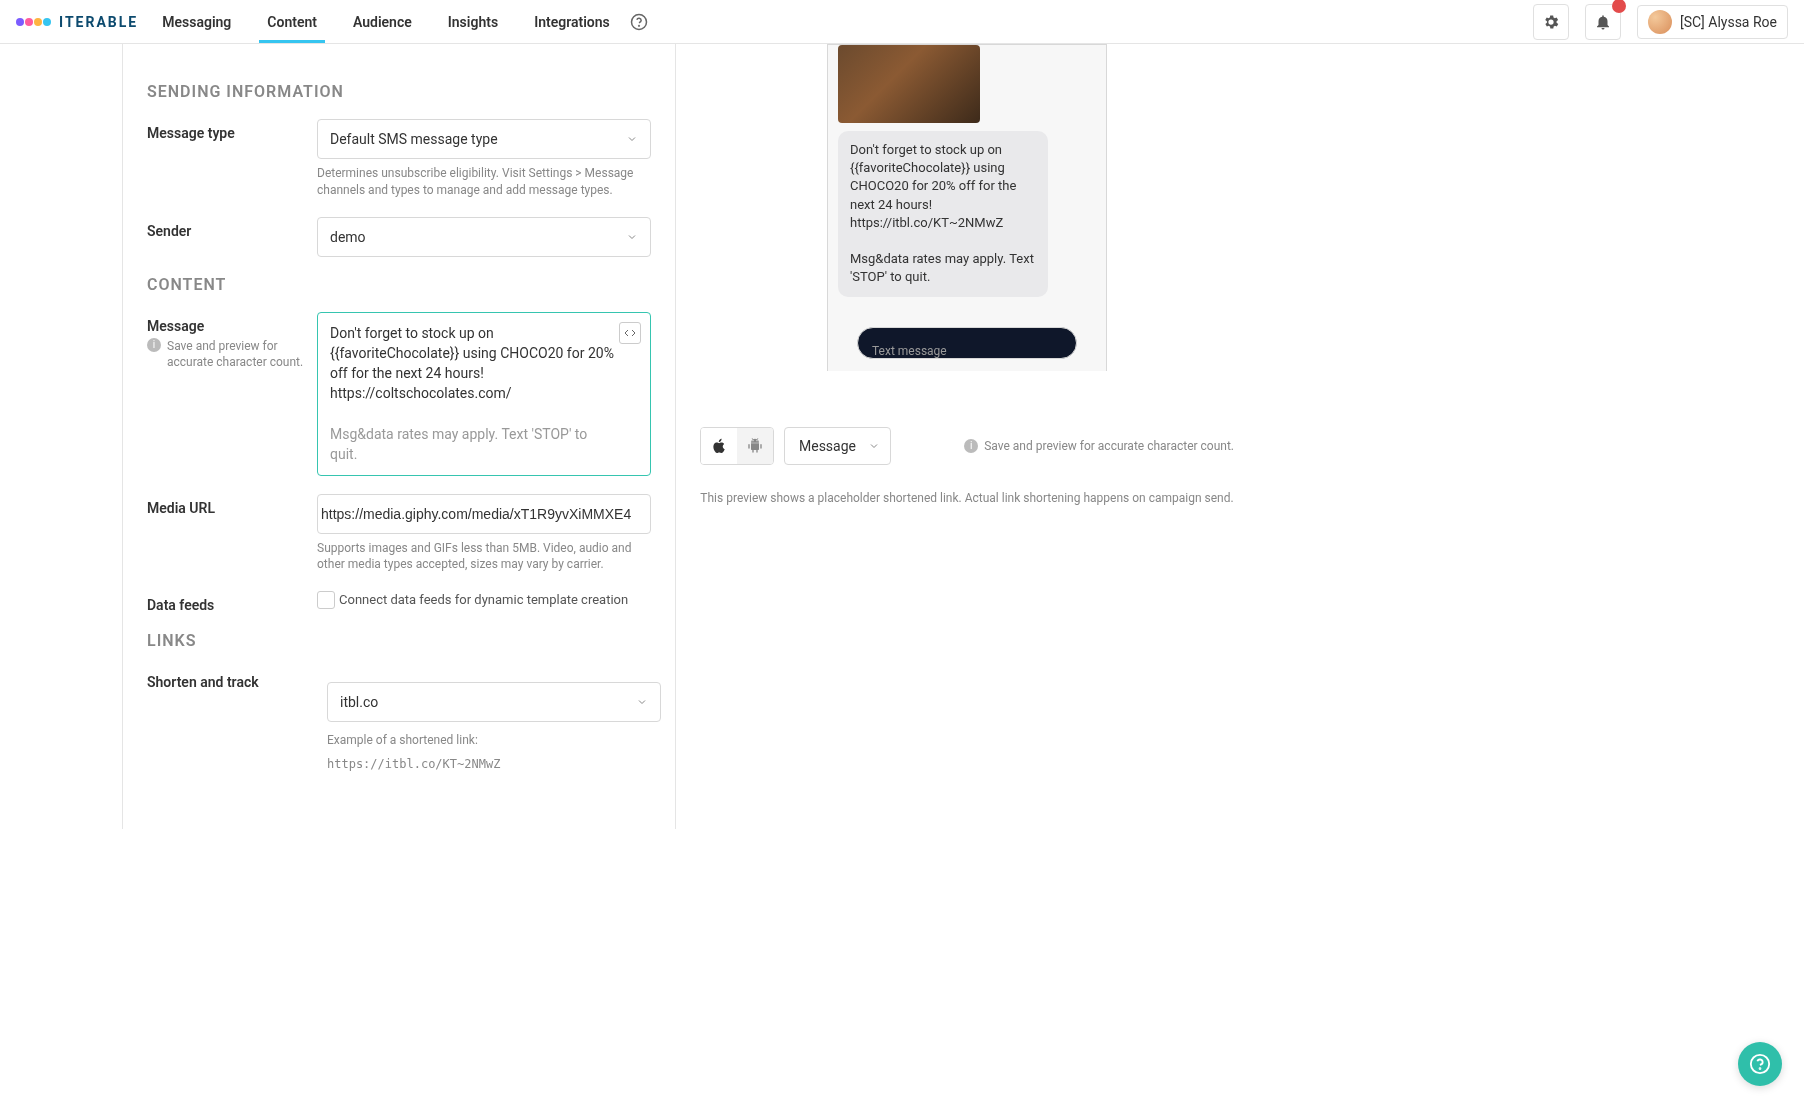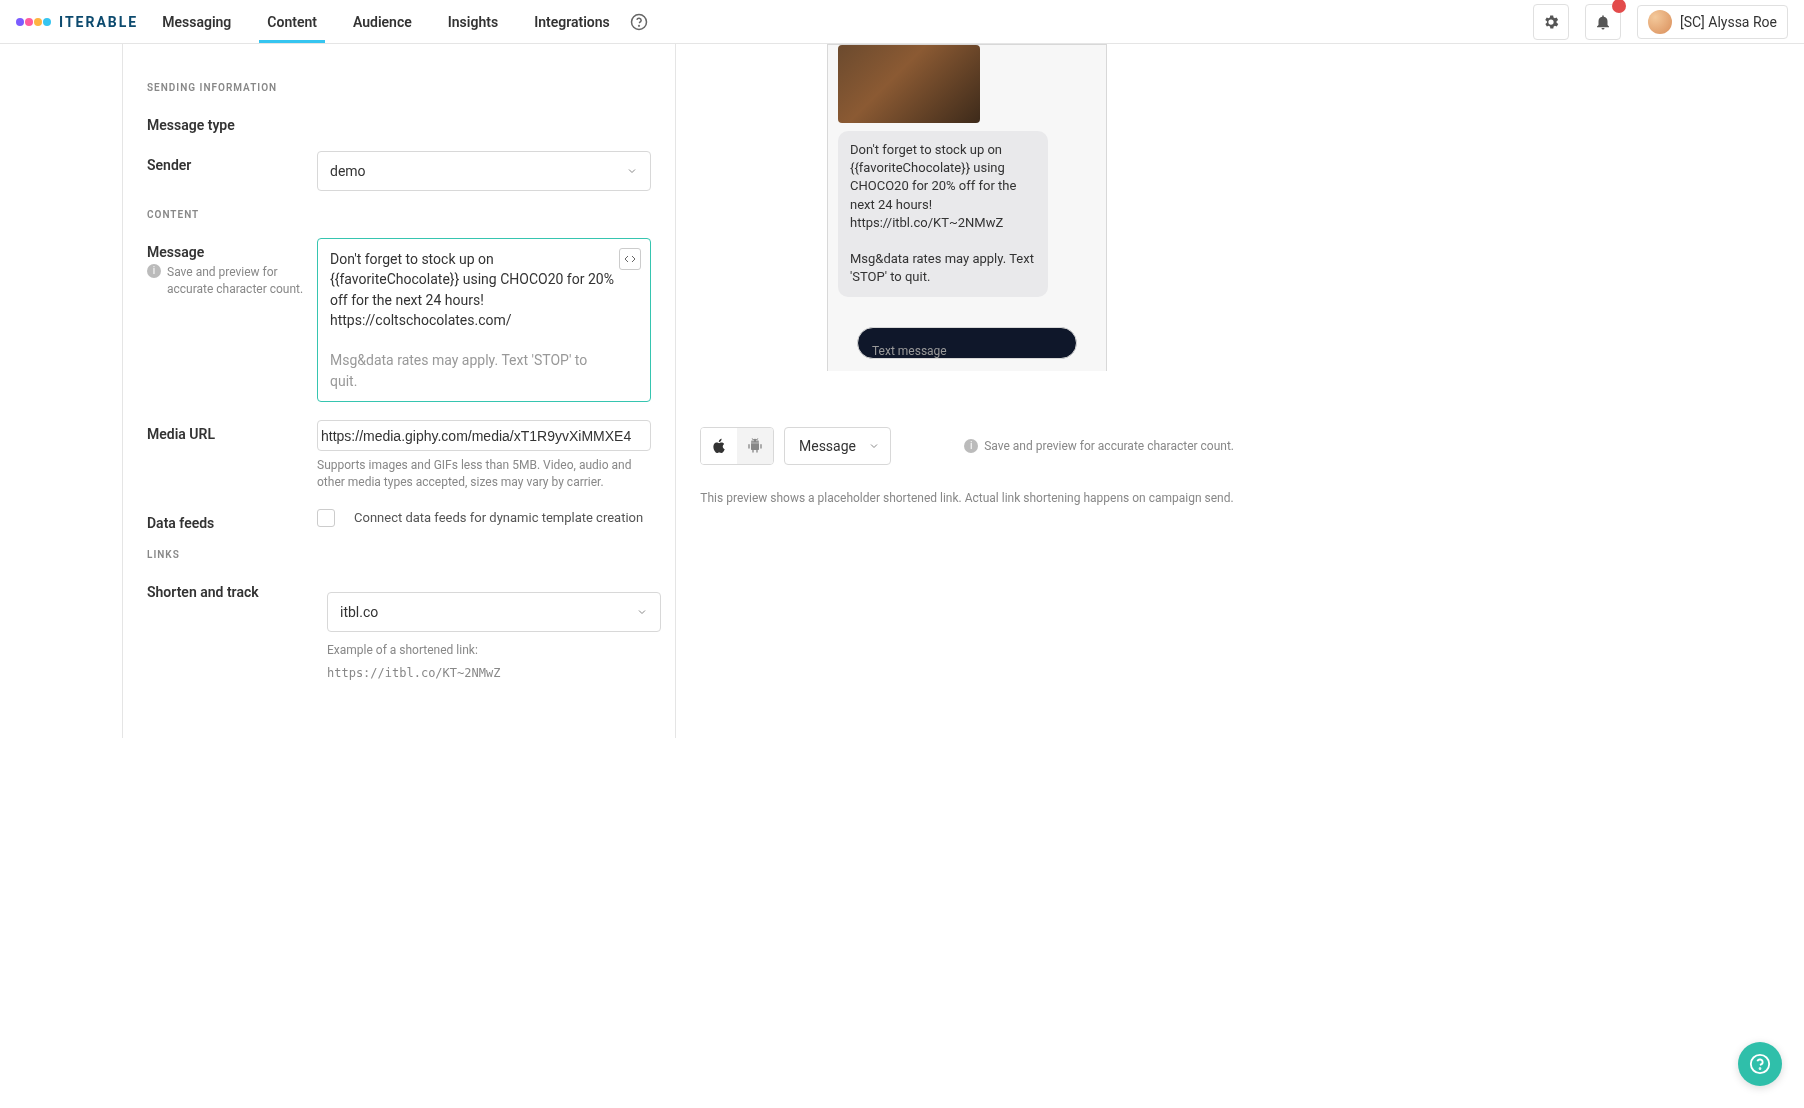--- a/index.html
+++ b/index.html
@@ -21,39 +21,39 @@
     .red-badge { position:absolute; top:-6px; right:-6px; background:#e34b4b; color:#fff; min-width:14px; height:14px; border-radius:8px; font-size:10px; display:flex; align-items:center; justify-content:center; padding:0 3px;}
     
     
     .help-fab { position: fixed; bottom: 22px; right: 22px; width:44px; height:44px; border-radius:50%; background:#2fbfaa; display:flex; align-items:center; justify-content:center; color:#fff; cursor:pointer; box-shadow:0 2px 8px rgba(0,0,0,0.15); }
     
     
     .workspace { display:flex; justify-content:flex-start; padding-left: 122px; }
     .card-col { width: 554px; border-left:1px solid #e5e5e5; border-right:1px solid #e5e5e5; padding: 20px 24px 40px; }
     .preview-col { width: 582px; padding: 0 24px 40px; }
     
-    .section-title { font-size: 10px; font-weight: 600; letter-spacing: 1px; color: #888; margin: 18px 0 18px; }
+    .section-title { font-size: 16px; font-weight: 600; letter-spacing: 1px; color: #888; margin: 18px 0 18px; }
     
     .field-row { display:flex; margin-bottom: 18px; }
     .field-label { width: 170px; flex-shrink:0; font-size: 14px; font-weight:600; color:#333; padding-top:6px; }
     .field-label .sub { font-size: 12px; font-weight:400; color:#888; line-height:1.4; display:flex; gap:6px; margin-top:4px; }
     .field-body { flex:1; }
     
     .select-input { width:100%; height:40px; border:1px solid #d8d8d8; border-radius:4px; padding:0 36px 0 12px; font-size:14px; color:#333; background:#fff; cursor:pointer; position:relative; display:flex; align-items:center; }
     .select-input .chevron { position:absolute; right:12px; color:#888; }
     .helper-text { font-size:12px; color:#888; line-height:1.4; margin-top:6px; }
     
     .textarea-wrap { position:relative; }
     .textarea-input { width:100%; min-height:150px; border:1px solid #36c5b0; border-radius:4px; padding:10px 36px 10px 12px; font-size:14px; color:#333; line-height:1.45; resize:none; font-family:inherit; }
     .textarea-input .placeholder-text { color:#999; }
     .code-btn { position:absolute; top:10px; right:10px; width:22px; height:22px; border:1px solid #ccc; border-radius:3px; display:flex; align-items:center; justify-content:center; font-size:10px; color:#666; cursor:pointer; background:#fff; }
     
-    .text-input { width:100%; height:31px; border:1px solid #d8d8d8; border-radius:4px; padding:0 3px; font-size:14px; color:#333; }
-    
-    .checkbox-row { display:flex; align-items:center; gap:19px; }
+    .text-input { width:100%; height:40px; border:1px solid #d8d8d8; border-radius:4px; padding:0 3px; font-size:14px; color:#333; }
+    
+    .checkbox-row { display:flex; align-items:center; gap:4px; }
     .checkbox { width:18px; height:18px; border:1px solid #ccc; border-radius:3px; flex-shrink:0; cursor:pointer; display:flex; align-items:center; justify-content:center; }
     .checkbox.checked { background:#2fbfaa; border-color:#2fbfaa; color:#fff; font-size:12px; }
     .checkbox-label { font-size:13px; color:#555; line-height:1.4; }
     
     .indent { margin-left: 0; margin-top:14px; }
     .code-sample { font-family: "SFMono-Regular", Consolas, monospace; font-size:12px; color:#888; margin-top:8px; }
     
     
     .phone-shell { width: 280px; margin: 0 auto; border:1px solid #d8d8d8; border-bottom:none; background:#f7f7f7; padding: 0 10px 56px 10px; position:relative; min-height:320px; }
     .phone-media { width: 142px; height:78px; background: linear-gradient(135deg, #6b4a2e 0%, #8b5a33 40%, #3d2a1a 100%); border-radius:4px; margin-bottom:8px; }
@@ -120,20 +120,31 @@
 </div>
 
 <div class="workspace">
 
   <div class="card-col">
 
     <div class="section-title">SENDING INFORMATION</div>
 
     <div class="field-row">
       <div class="field-label">Message type</div>
+      <div class="field-body">
+        <div class="select-input">
+          <span>Default SMS message type</span>
+          <span class="chevron">
+            <svg width="12" height="12" viewBox="0 0 24 24" fill="none" stroke="#888" stroke-width="2">
+                <polyline points="6 9 12 15 18 9"></polyline>
+              </svg>
+          </span>
+        </div>
+        <div class="helper-text">Determines unsubscribe eligibility. Visit Settings &gt; Message channels and types to manage and add message types.</div>
+      </div>
     </div>
 
     <div class="field-row">
       <div class="field-label">Sender</div>
       <div class="field-body">
         <div class="select-input">
           <span>demo</span>
           <span class="chevron">
             <svg width="12" height="12" viewBox="0 0 24 24" fill="none" stroke="#888" stroke-width="2">
                 <polyline points="6 9 12 15 18 9"></polyline>

